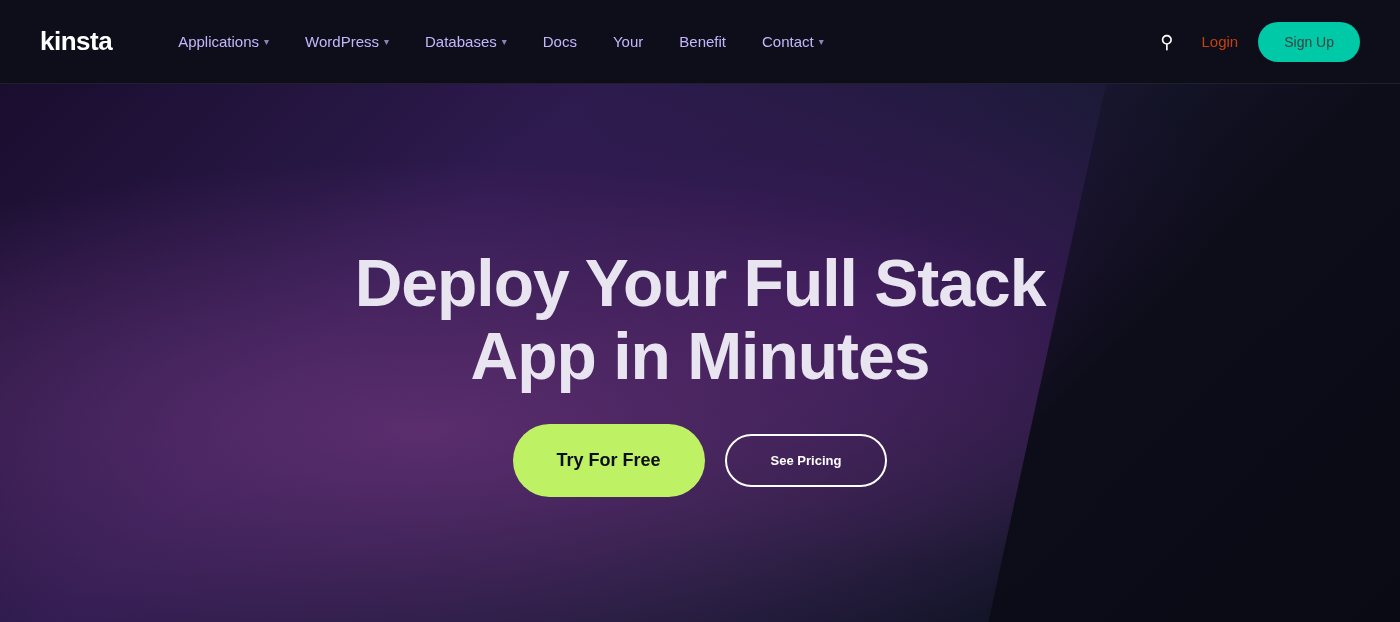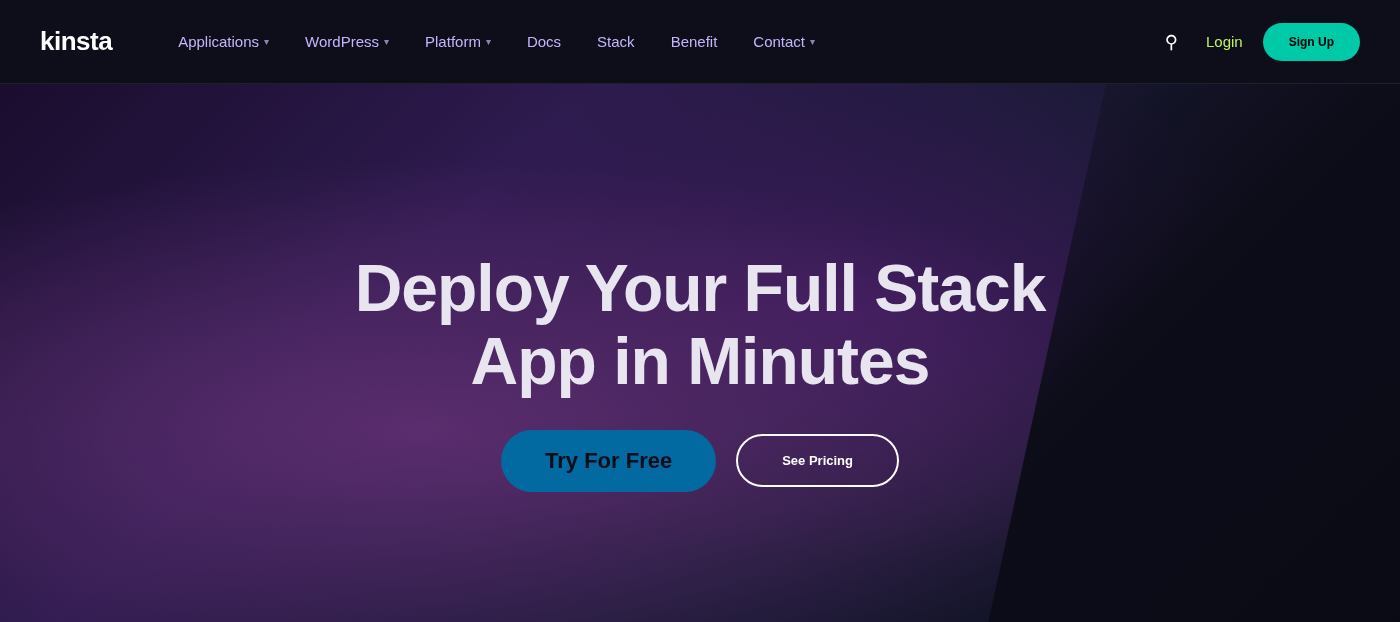--- a/index.html
+++ b/index.html
@@ -74,32 +74,32 @@
     }
 
     .search-icon {
       color: #ffffff;
       font-size: 18px;
       cursor: pointer;
       padding: 8px;
     }
 
     .login-link {
-      color: #bef264;
+      color: #c2410c;
       font-size: 15px;
       font-weight: 500;
       cursor: pointer;
       text-decoration: none;
     }
 
     .signup-btn {
       background: #00c9a7;
-      color: #000000;
-      font-size: 12px;
-      font-weight: 700;
+      color: #404040;
+      font-size: 14px;
+      font-weight: 400;
       padding: 12px 26px;
       border-radius: 50px;
       border: none;
       cursor: pointer;
       white-space: nowrap;
     }
 
     
     .hero {
       position: relative;
@@ -160,25 +160,25 @@
     }
 
     .hero-buttons {
       display: flex;
       align-items: center;
       justify-content: center;
       gap: 20px;
     }
 
     .btn-primary {
-      background: #0369a1;
+      background: #bef264;
       color: #0e0e1a;
-      font-size: 22px;
+      font-size: 18px;
       font-weight: 700;
-      padding: 18px 44px;
+      padding: 26px 44px;
       border-radius: 50px;
       border: none;
       cursor: pointer;
     }
 
     .btn-secondary {
       background: transparent;
       color: #ffffff;
       font-size: 13px;
       font-weight: 700;
@@ -199,28 +199,28 @@
   <div class="nav-links">
     <a class="nav-item">
       <span>Applications</span>
       <span class="chevron">▾</span>
     </a>
     <a class="nav-item">
       <span>WordPress</span>
       <span class="chevron">▾</span>
     </a>
     <a class="nav-item">
-      <span>Platform</span>
+      <span>Databases</span>
       <span class="chevron">▾</span>
     </a>
     <a class="nav-item">
       <span>Docs</span>
     </a>
     <a class="nav-item">
-      <span>Stack</span>
+      <span>Your</span>
     </a>
     <a class="nav-item">
       <span>Benefit</span>
     </a>
     <a class="nav-item">
       <span>Contact</span>
       <span class="chevron">▾</span>
     </a>
   </div>
 

